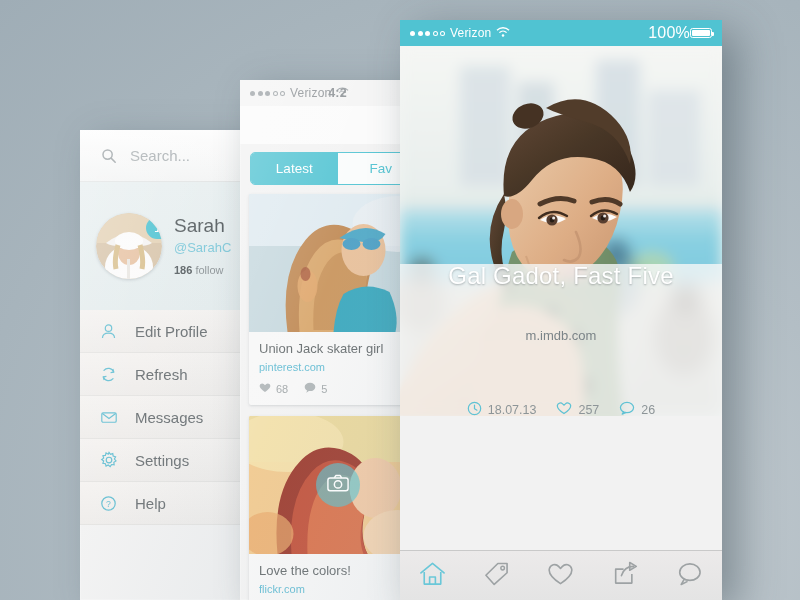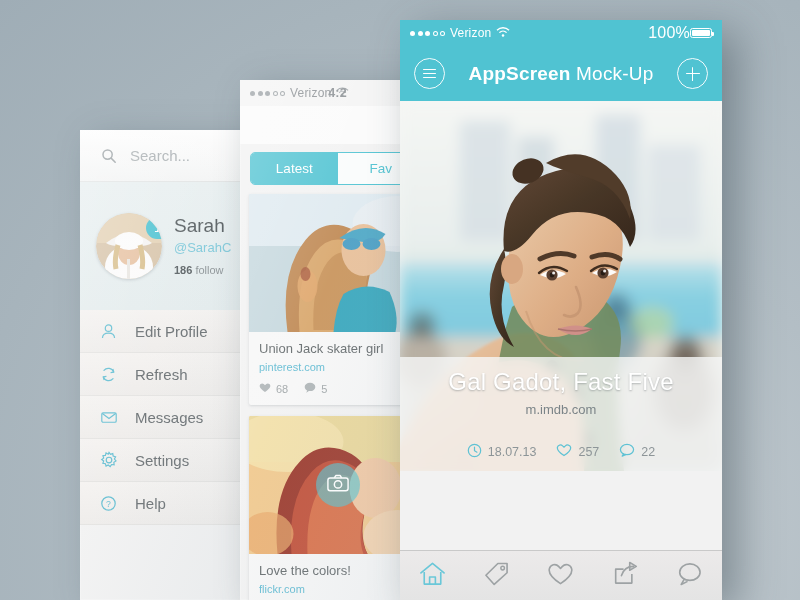--- a/index.html
+++ b/index.html
@@ -56,24 +56,24 @@
   .burger{width:13px;display:flex;flex-direction:column;gap:2.5px;}
   .burger span{display:block;height:1.6px;background:#fff;border-radius:1px;}
   .plus{position:relative;width:14px;height:14px;}
   .plus:before,.plus:after{content:"";position:absolute;background:#fff;border-radius:1px;}
   .plus:before{left:0;right:0;top:6.2px;height:1.7px;}
   .plus:after{top:0;bottom:0;left:6.2px;width:1.7px;}
 
   
   .hero{position:relative;height:370px;overflow:hidden;background:#dfe6e8;}
 
-  .hero-info{position:absolute;left:0;right:0;bottom:0;height:114px;
+  .hero-info{position:absolute;left:0;right:0;bottom:0;height:152px;
     background:rgba(246,247,247,.80);
     backdrop-filter:blur(6px);
-    display:flex;flex-direction:column;align-items:center;justify-content:center;}
+    display:flex;flex-direction:column;align-items:center;justify-content:center;gap:32px;}
   .hero-title{font-size:24px;color:#fff;letter-spacing:.2px;text-shadow:0 1px 2px rgba(90,100,105,.45);}
   .hero-sub{font-size:13px;color:#7b8488;margin-top:6px;}
   .hero-meta{display:flex;align-items:center;gap:20px;margin-top:26px;color:#8d9598;font-size:12.5px;}
   .meta-item{display:flex;align-items:center;gap:6px;}
 
   
   .tabbar{position:absolute;left:0;right:0;bottom:0;height:49px;
     background:linear-gradient(180deg,#eceaea 0%,#e4e4e4 100%);
     border-top:1px solid #c9c9c9;
     display:flex;align-items:center;justify-content:space-around;}
@@ -359,35 +359,20 @@
         </span>
       </span>
       <span class="sb-right">
         <span>100%</span>
         <span class="batt">
             <i style="width:100%"></i>
           </span>
       </span>
     </div>
 
-    <div class="navbar">
-      <div class="circ-btn left">
-        <span class="burger">
-            <span></span>
-            <span></span>
-            <span></span>
-          </span>
-      </div>
-      <div class="nav-title">
-        <b>AppScreen</b><span> Mock-Up</span>
-      </div>
-      <div class="circ-btn right">
-          <span class="plus"></span>
-        </div>
-    </div>
 
     <div class="hero">
       <svg width="322" height="370" viewBox="0 0 322 370" preserveAspectRatio="xMidYMid slice">
         <defs>
           <linearGradient id="sky" x1="0" y1="0" x2="0" y2="1">
             <stop offset="0" stop-color="#f5f6f4"></stop>
               <stop offset="1" stop-color="#e7eeec"></stop>
           </linearGradient>
           <linearGradient id="sea" x1="0" y1="0" x2="0" y2="1">
             <stop offset="0" stop-color="#b9e0e9"></stop>
@@ -510,21 +495,21 @@
             </span>
             <span>257</span>
           </span>
           <span class="meta-item">
             <span>
               <svg width="16" height="14" viewBox="0 0 18 15">
                   <ellipse cx="9" cy="7" rx="7.4" ry="5.8" fill="none" stroke="#5fc2d4" stroke-width="1.4"></ellipse>
                   <path d="M5.4 11.6 L3.6 14.4 L8 12.4" fill="none" stroke="#5fc2d4" stroke-width="1.4" stroke-linejoin="round"></path>
                 </svg>
             </span>
-            <span>22</span>
+            <span>26</span>
           </span>
         </div>
       </div>
     </div>
 
     <div class="tabbar">
       <span class="tab-ico">
         <svg width="27" height="25" viewBox="0 0 28 26">
             <path d="M2 12.4 L14 2.4 L26 12.4" fill="none" stroke="#64c6d8" stroke-width="1.7" stroke-linecap="round" stroke-linejoin="round"></path>
             <path d="M5.4 11.4 V24 H22.6 V11.4" fill="none" stroke="#64c6d8" stroke-width="1.7" stroke-linejoin="round"></path>

